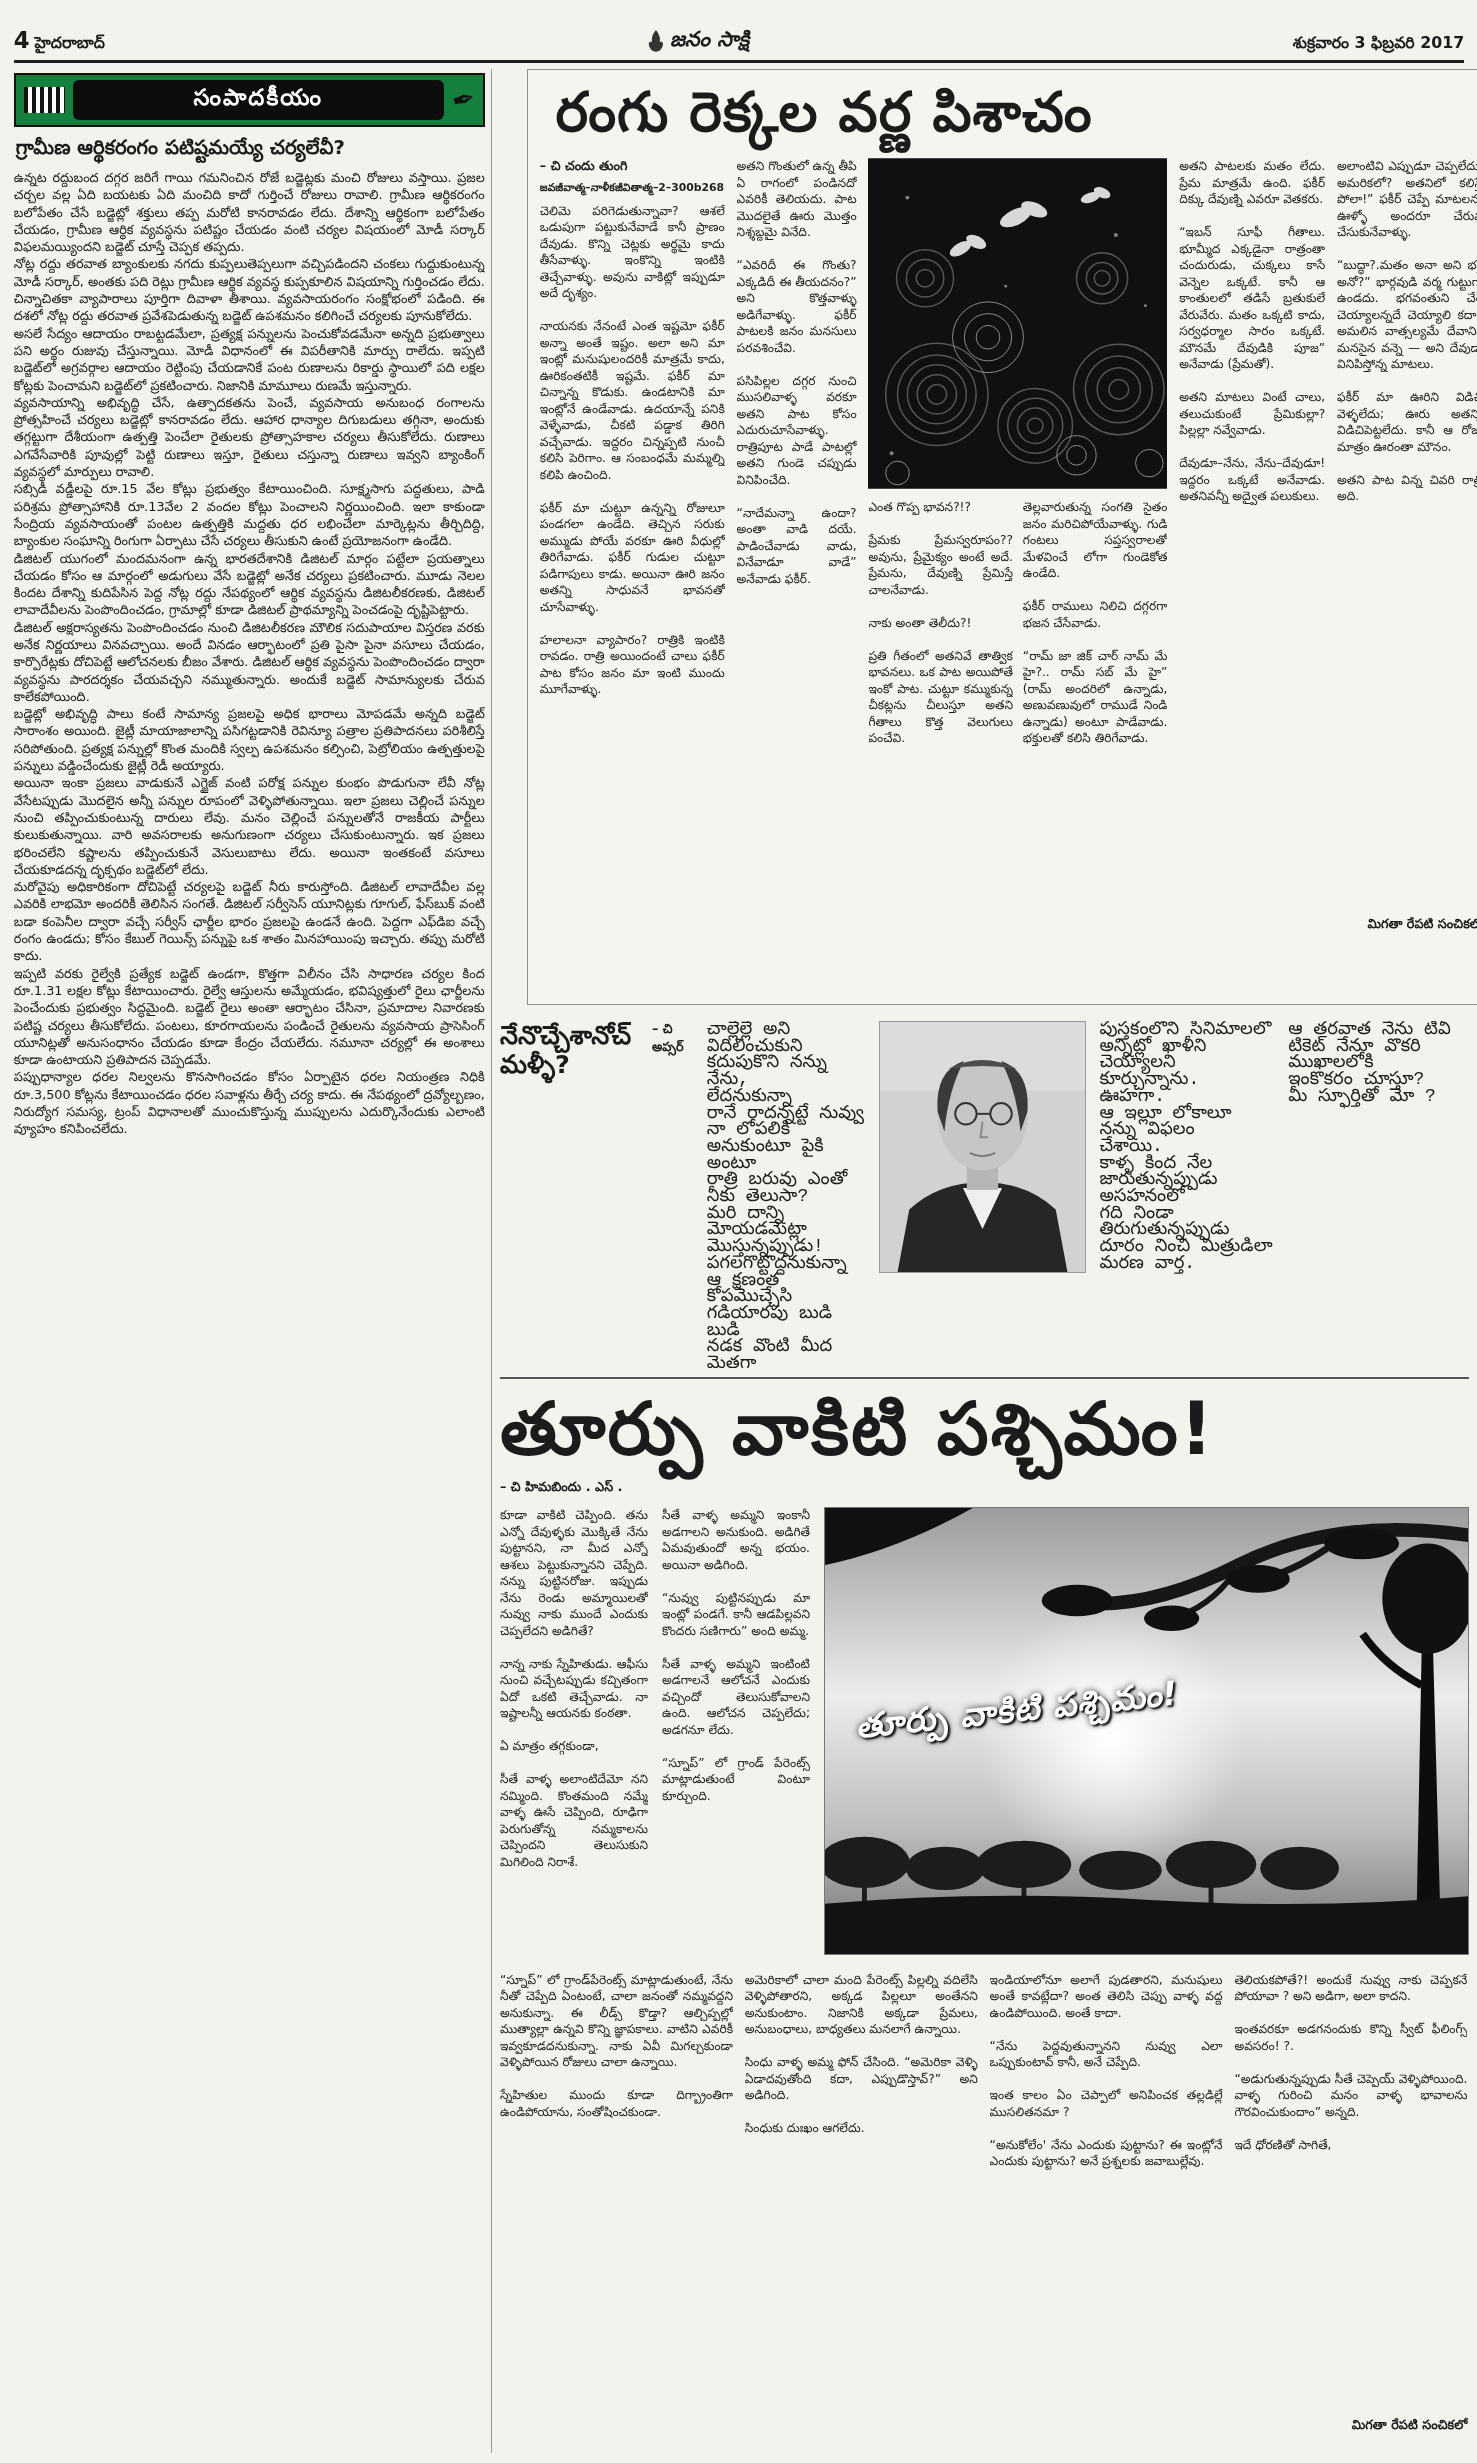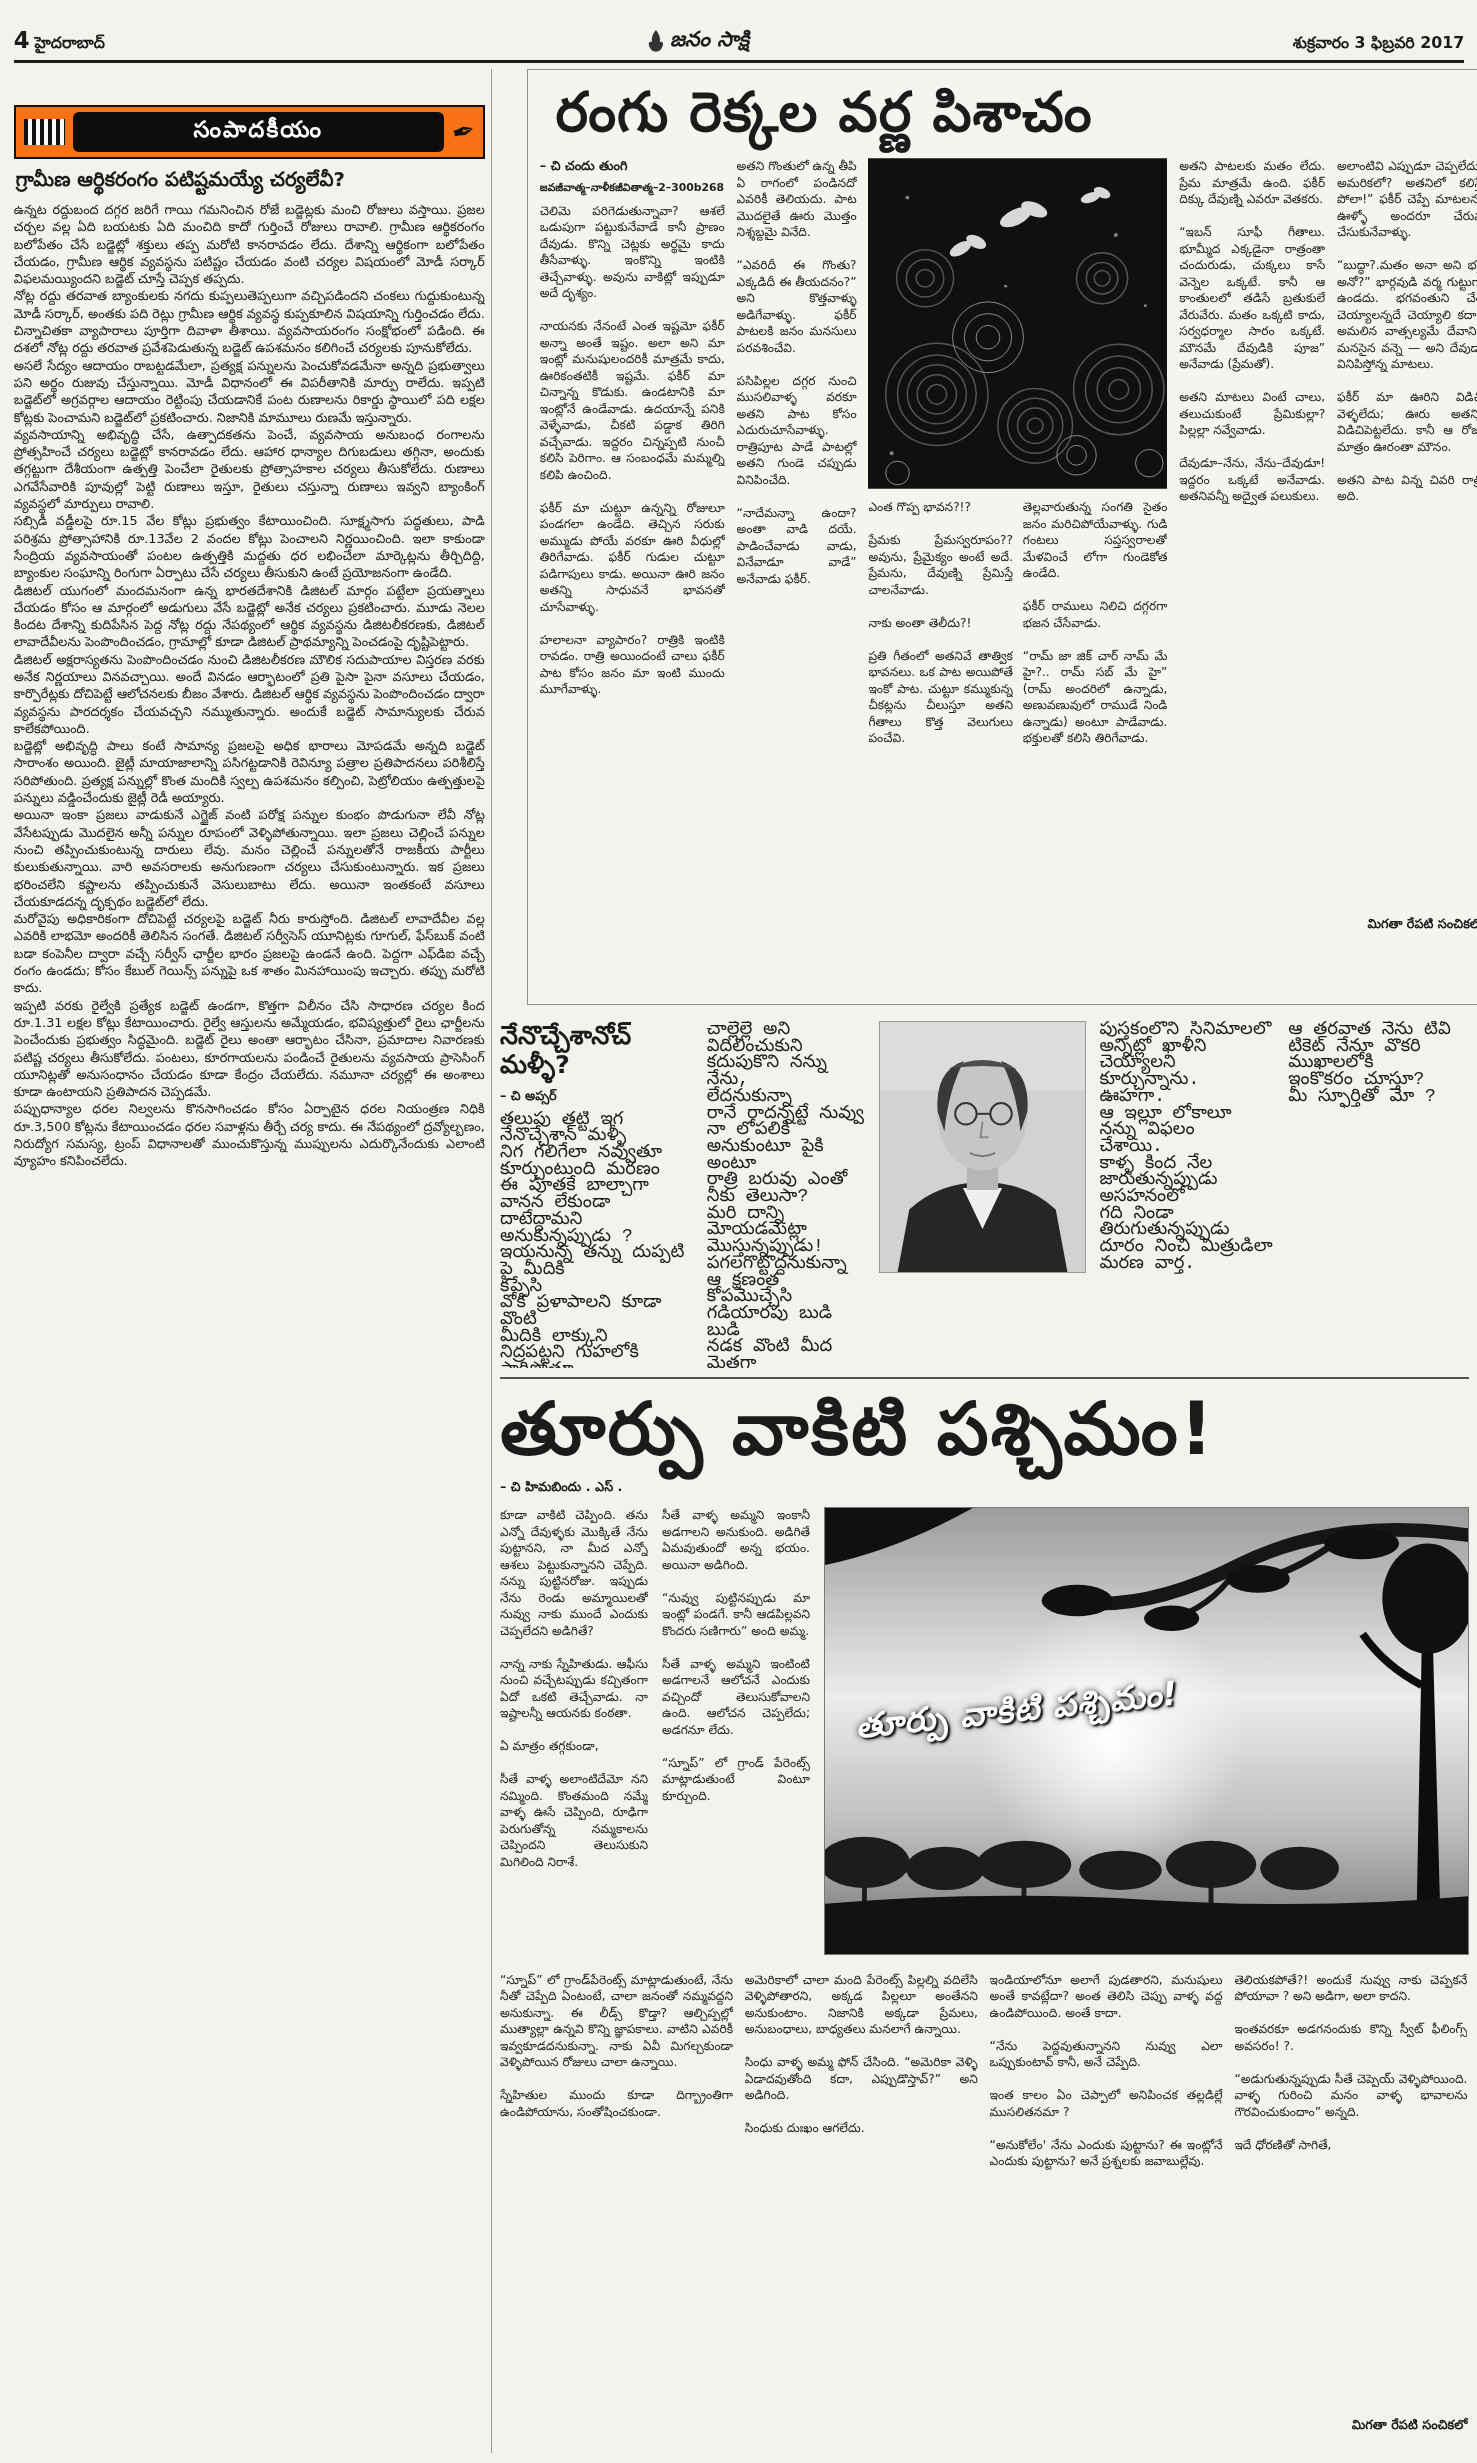--- a/index.html
+++ b/index.html
@@ -26,21 +26,21 @@
   .masthead { display:flex; align-items:center; gap:5.9px; font-size:20.7px; font-weight:bold; font-style:italic; }
   .date { font-size:15.8px; font-weight:bold;margin-top:12px; }
 
   
   .v-divider { position:absolute; left:491px; top:69px; width:1px; height:2384px; background:#9a9a9a; }
 
   
   .editorial { position:absolute; left:13.8px; top:73px; width:471px; }
   .ed-banner {
     display:flex; align-items:center; gap:7.9px;
-    border:2px solid #111; padding:4.9px 7.9px; background:#f97316;margin-top:32px;
+    border:2px solid #111; padding:4.9px 7.9px; background:#15803d;
   }
   .stripes {
     width:41px; height:25.6px;
     background:repeating-linear-gradient(90deg,#111 0 3.9px,#fbfaf6 3.9px 7.9px);
   }
   .ed-pill {
     flex:1; background:#0d0d0d; color:#fff; border-radius:5.9px;
     font-size:22.7px; font-weight:bold; text-align:center; padding:3.9px 0;
     letter-spacing:2px;
   }
@@ -66,21 +66,21 @@
     flex:1; overflow:hidden;
     font-size:12.2px; line-height:16.5px; text-align:justify; white-space:pre-line;
   }
   .a1-mid { display:flex; flex-direction:column; gap:9.9px; }
   .midrow { display:flex; gap:9.9px; flex:1; overflow:hidden; }
   .midrow .coltext { width:145px; }
   .cont { font-weight:bold; font-size:12.8px; text-align:right; margin-top:5.9px; }
 
   
   .article2 { position:absolute; left:500px; top:1021px; width:969px; height:347px; display:flex; gap:13.8px; }
-  .a2-left { width:193px; display:flex; flex-direction:column; }
+  .a2-left { width:193px; display:flex; flex-direction:row; }
   .a2-headline { font-size:25.6px; font-weight:bold; line-height:1.15; margin:0 0 7.9px; }
   .poem {
     font-size:18px; line-height:16.7px; white-space:pre-line; overflow:hidden;font-family:Liberation Mono, monospace;
   }
   .a2-col { overflow:hidden; }
   .a2-photo-wrap { width:207px; }
   .a2-photo-wrap svg { display:block; border:1px solid #999; }
 
   
   .article3 { position:absolute; left:500px; top:1377px; width:969px; }

